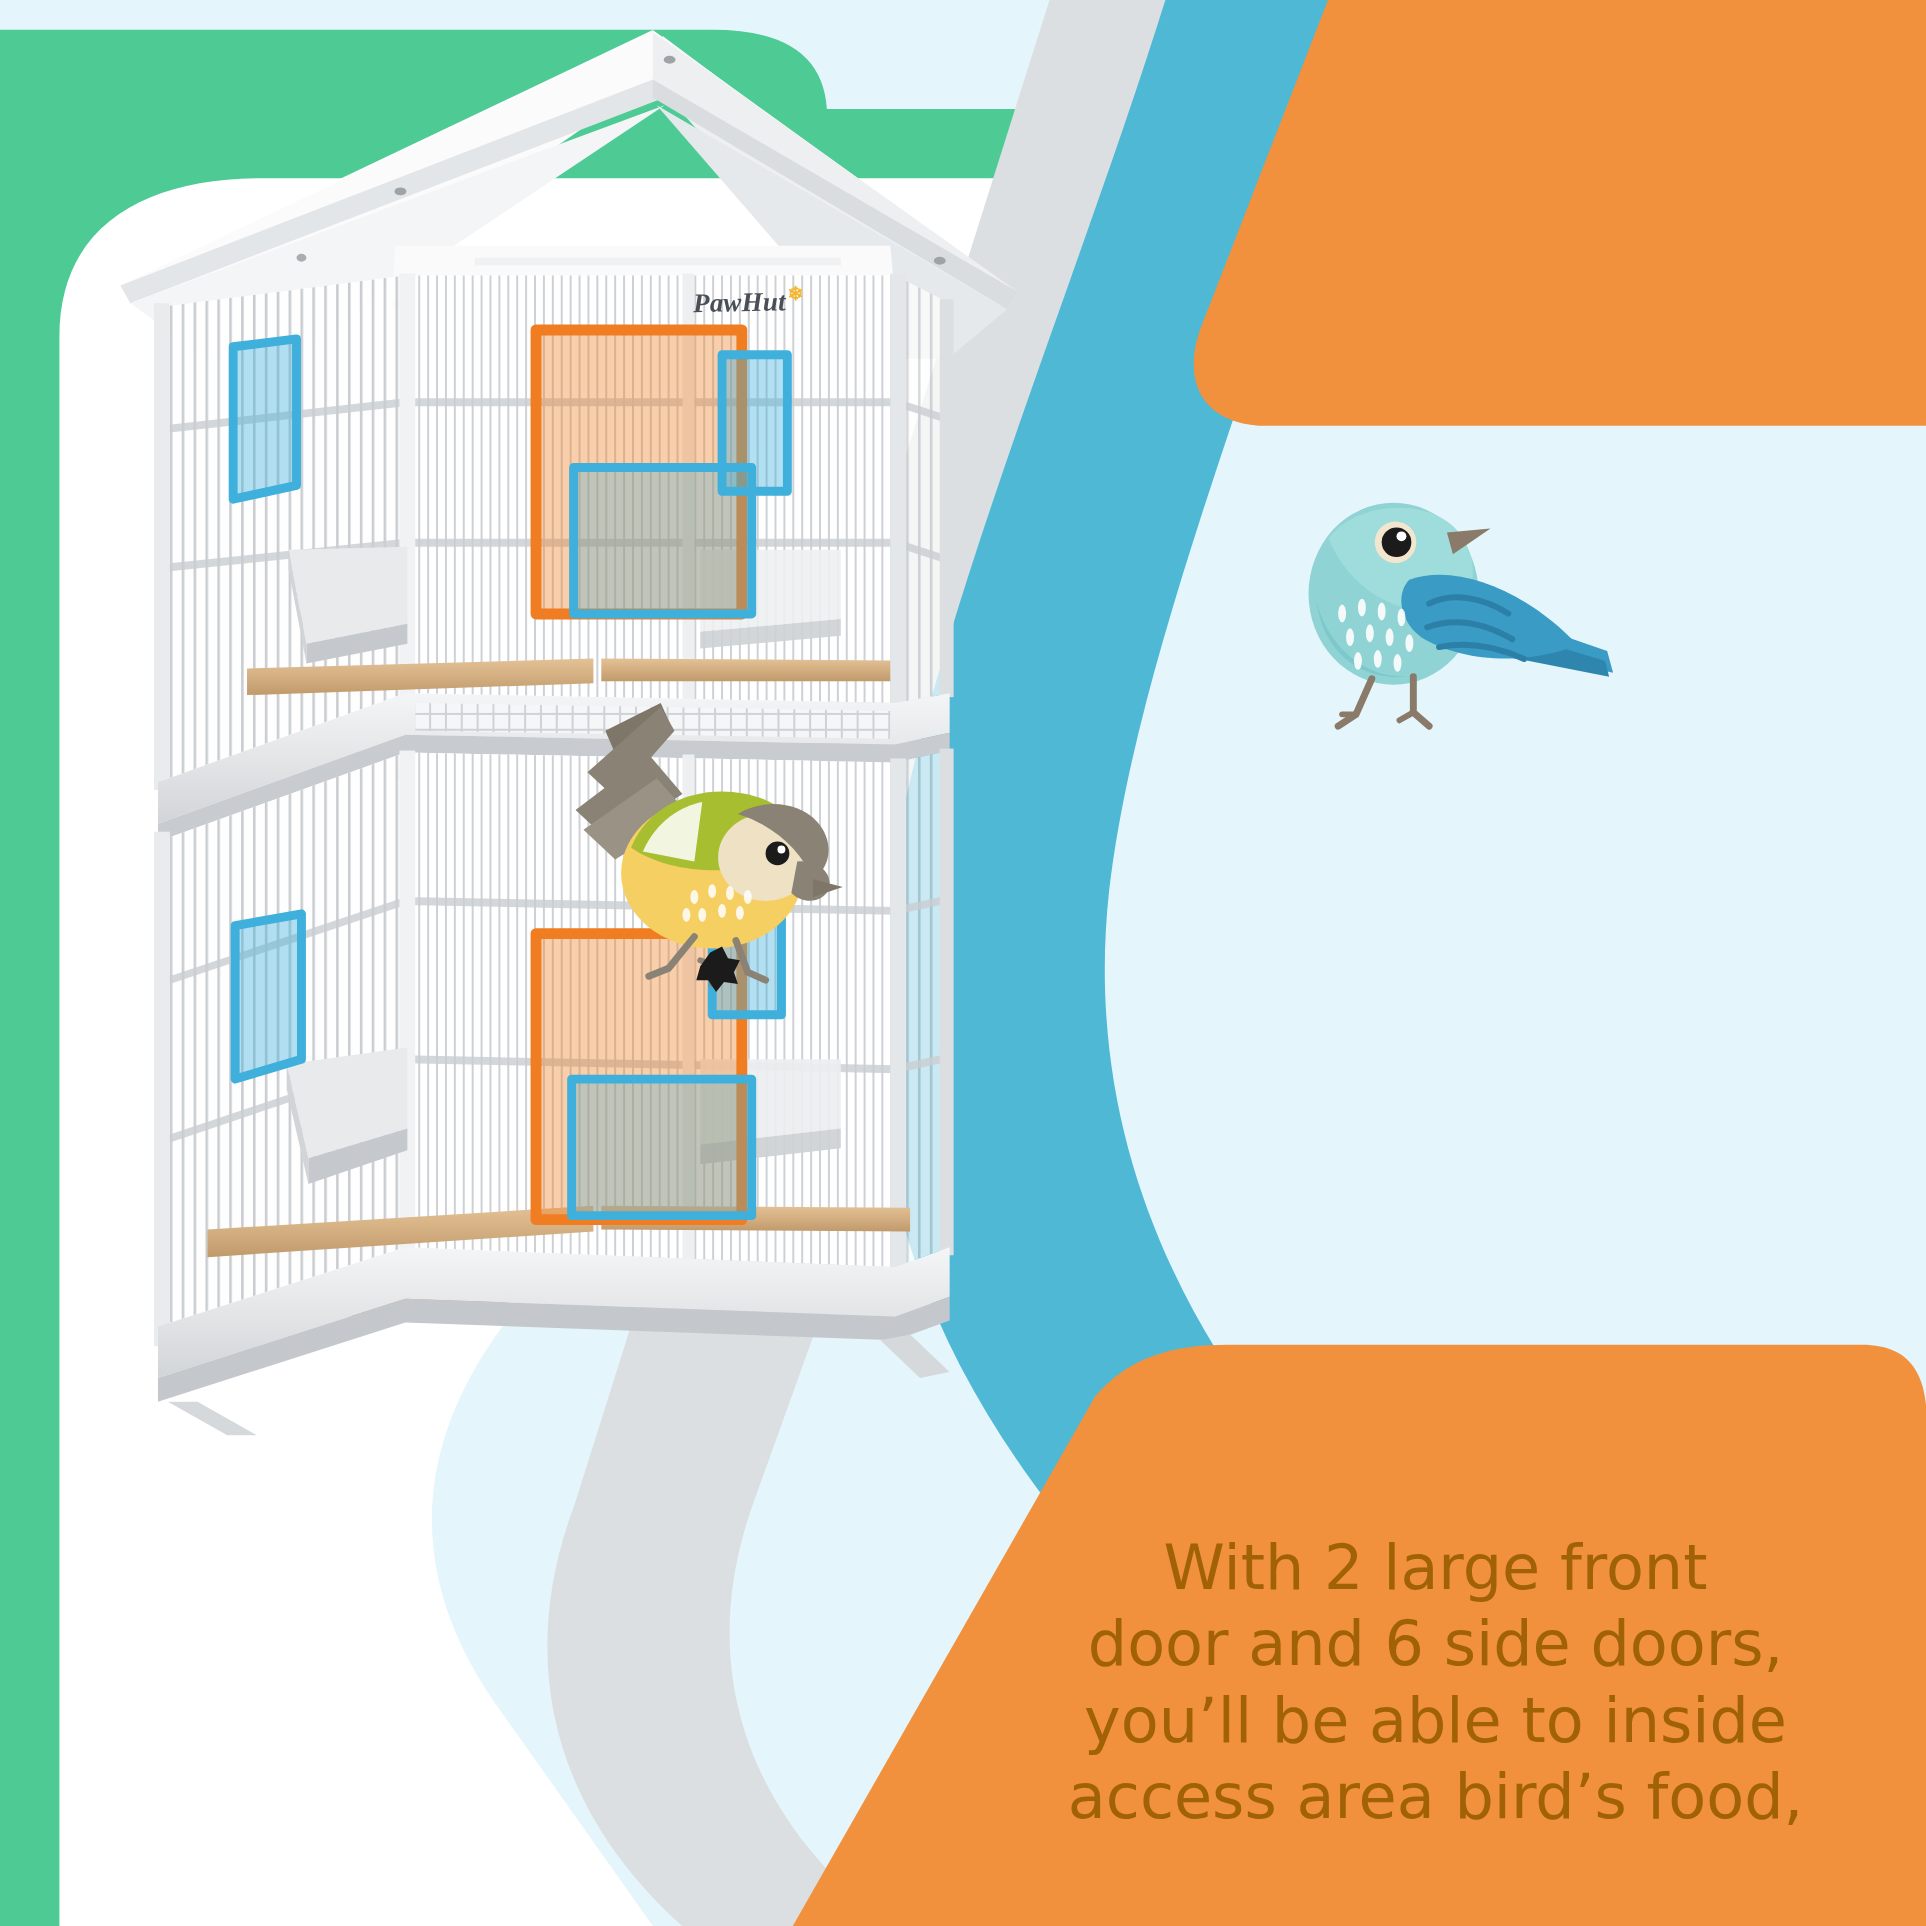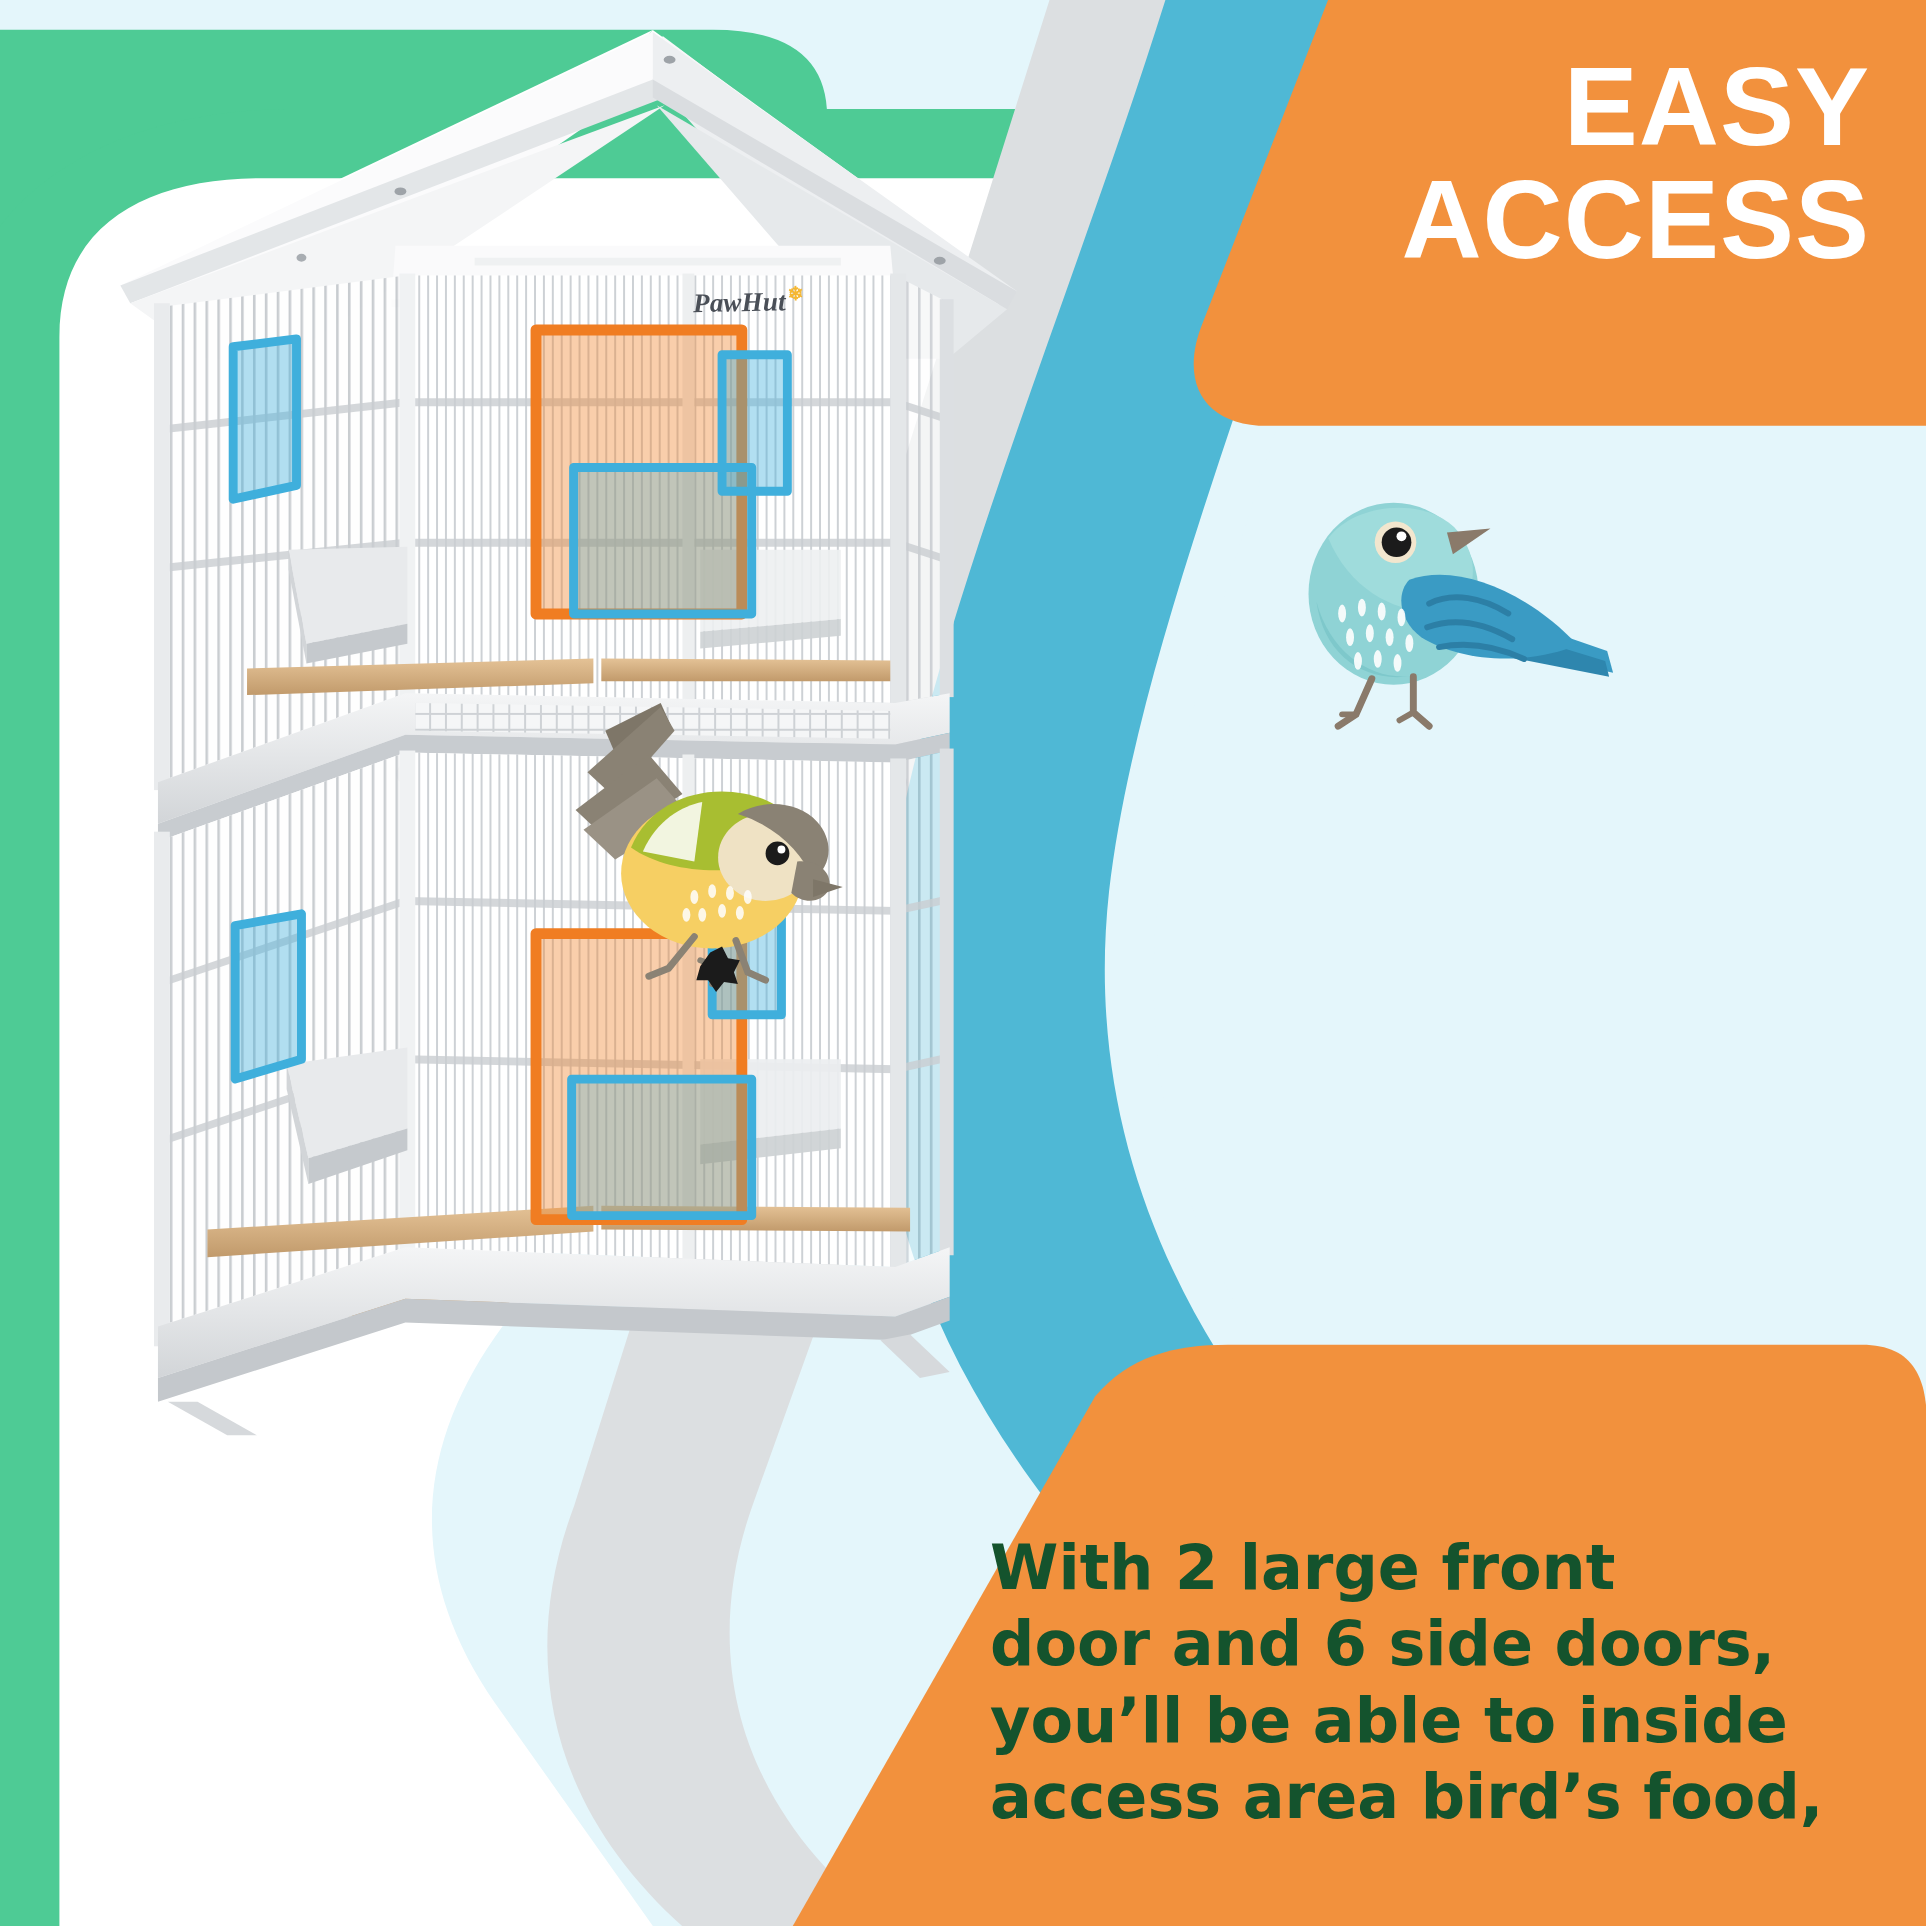--- a/index.html
+++ b/index.html
@@ -15,23 +15,23 @@
     text-align:right; color:#ffffff; z-index:40;
     font-family:"Liberation Sans",sans-serif;
     font-weight:bold; font-size:111px; line-height:1.02;
     letter-spacing:1px;
   }
   .headline span{display:block;}
 
   
   .bodycopy{
     position:absolute; left:990px; top:1530px; width:891px;
-    text-align:left; color:#14532d; z-index:40;
+    text-align:center; color:#a16207; z-index:40;
     font-family:"DejaVu Sans",sans-serif;
-    font-weight:700; font-size:62px; line-height:1.23;
+    font-weight:400; font-size:62px; line-height:1.23;
   }
   .bodycopy span{display:block;white-space:nowrap;}
 
   
   .cage{position:absolute;left:59px;top:10px;width:1049px;height:1584px;z-index:20;}
   .cage svg{display:block;}
 
   
   .logo{
     position:absolute; left:693px; top:283px; z-index:32;
@@ -399,24 +399,20 @@
     <path d="M 108 218 L 92 254 L 74 266" stroke="#8A7A6A" stroke-width="7" fill="none" stroke-linecap="round"></path>
     <path d="M 92 254 L 78 254" stroke="#8A7A6A" stroke-width="6" fill="none" stroke-linecap="round"></path>
     <path d="M 150 216 L 150 252 L 166 266" stroke="#8A7A6A" stroke-width="7" fill="none" stroke-linecap="round"></path>
     <path d="M 150 252 L 136 260" stroke="#8A7A6A" stroke-width="6" fill="none" stroke-linecap="round"></path>
   </svg>
 
   <div class="logo">
     <span>PawHut</span><span class="paw">❄</span>
   </div>
 
-  <div class="headline">
-    <span>EASY</span>
-    <span>ACCESS</span>
-  </div>
 
   <div class="bodycopy">
     <span>With 2 large front</span>
     <span>door and 6 side doors,</span>
     <span>you’ll be able to inside</span>
     <span>access area bird’s food,</span>
   </div>
 
 </div>
 

